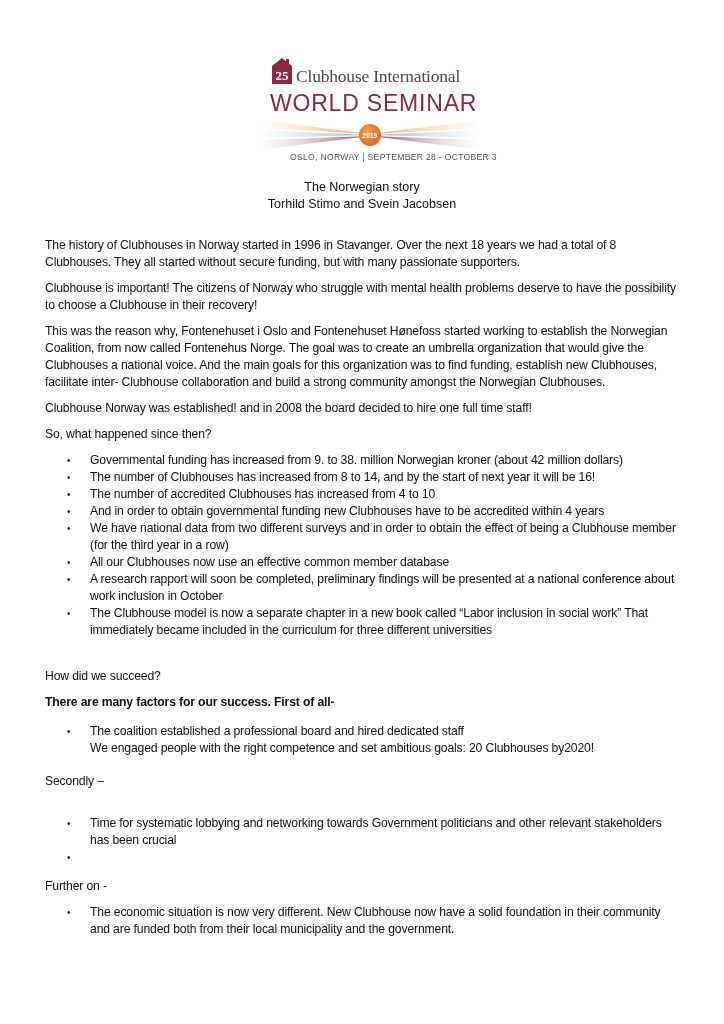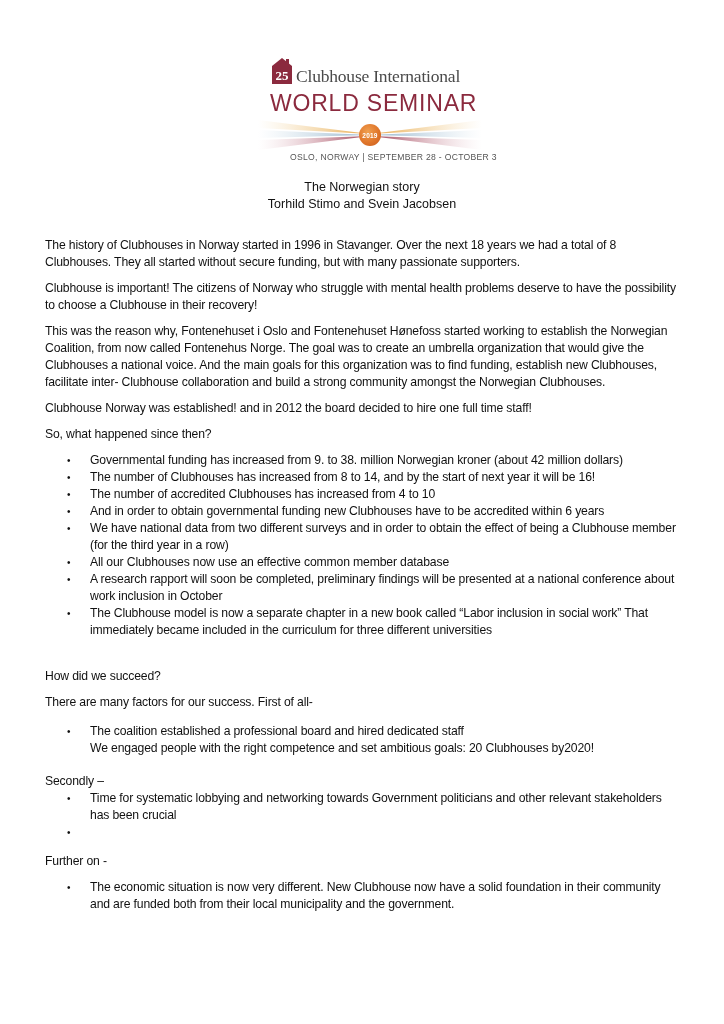--- a/index.html
+++ b/index.html
@@ -183,48 +183,48 @@
 
   <div class="title-block">
     <div>The Norwegian story</div>
     <div>Torhild Stimo and Svein Jacobsen</div>
   </div>
 
   <div class="content">
     <p>The history of Clubhouses in Norway started in 1996 in Stavanger. Over the next 18 years we had a total of 8 Clubhouses. They all started without secure funding, but with many passionate supporters.</p>
     <p>Clubhouse is important! The citizens of Norway who struggle with mental health problems deserve to have the possibility to choose a Clubhouse in their recovery!</p>
     <p>This was the reason why, Fontenehuset i Oslo and Fontenehuset Hønefoss started working to establish the Norwegian Coalition, from now called Fontenehus Norge. The goal was to create an umbrella organization that would give the Clubhouses a national voice. And the main goals for this organization was to find funding, establish new Clubhouses, facilitate inter- Clubhouse collaboration and build a strong community amongst the Norwegian Clubhouses.</p>
-    <p>Clubhouse Norway was established! and in 2012 the board decided to hire one full time staff!</p>
+    <p>Clubhouse Norway was established! and in 2008 the board decided to hire one full time staff!</p>
     <p>So, what happened since then?</p>
 
     <ul class="bullets">
       <li><span class="bullet-icon">•</span><span>Governmental funding has increased from 9. to 38. million Norwegian kroner (about 42 million dollars)</span></li>
       <li><span class="bullet-icon">•</span><span>The number of Clubhouses has increased from 8 to 14, and by the start of next year it will be 16!</span></li>
       <li><span class="bullet-icon">•</span><span>The number of accredited Clubhouses has increased from 4 to 10</span></li>
-      <li><span class="bullet-icon">•</span><span>And in order to obtain governmental funding new Clubhouses have to be accredited within 6 years</span></li>
+      <li><span class="bullet-icon">•</span><span>And in order to obtain governmental funding new Clubhouses have to be accredited within 4 years</span></li>
       <li><span class="bullet-icon">•</span><span>We have national data from two different surveys and in order to obtain the effect of being a Clubhouse member (for the third year in a row)</span></li>
       <li><span class="bullet-icon">•</span><span>All our Clubhouses now use an effective common member database</span></li>
       <li><span class="bullet-icon">•</span><span>A research rapport will soon be completed, preliminary findings will be presented at a national conference about work inclusion in October</span></li>
       <li><span class="bullet-icon">•</span><span>The Clubhouse model is now a separate chapter in a new book called “Labor inclusion in social work” That immediately became included in the curriculum for three different universities</span></li>
     </ul>
 
     <div class="gap-lg"></div>
 
     <p>How did we succeed?</p>
-    <p style="margin-bottom:12px;">There are many factors for our success. First of all-</p>
+    <p style="margin-bottom:12px;font-weight:bold;">There are many factors for our success. First of all-</p>
 
     <ul class="bullets" style="margin-bottom:16px;">
       <li>
         <span class="bullet-icon">•</span>
         <span class="sub-line">The coalition established a professional board and hired dedicated staff</span>
         <span class="sub-line">We engaged people with the right competence and set ambitious goals: 20 Clubhouses by2020!</span>
       </li>
     </ul>
 
-    <p style="margin-bottom:0;">Secondly –</p>
+    <p style="margin-bottom:25px;">Secondly –</p>
 
     <ul class="bullets">
       <li><span class="bullet-icon">•</span><span>Time for systematic lobbying and networking towards Government politicians and other relevant stakeholders has been crucial</span></li>
       <li><span class="bullet-icon">•</span></li>
     </ul>
 
     <div class="gap-lg"></div>
 
     <p style="">Further on -</p>
 

